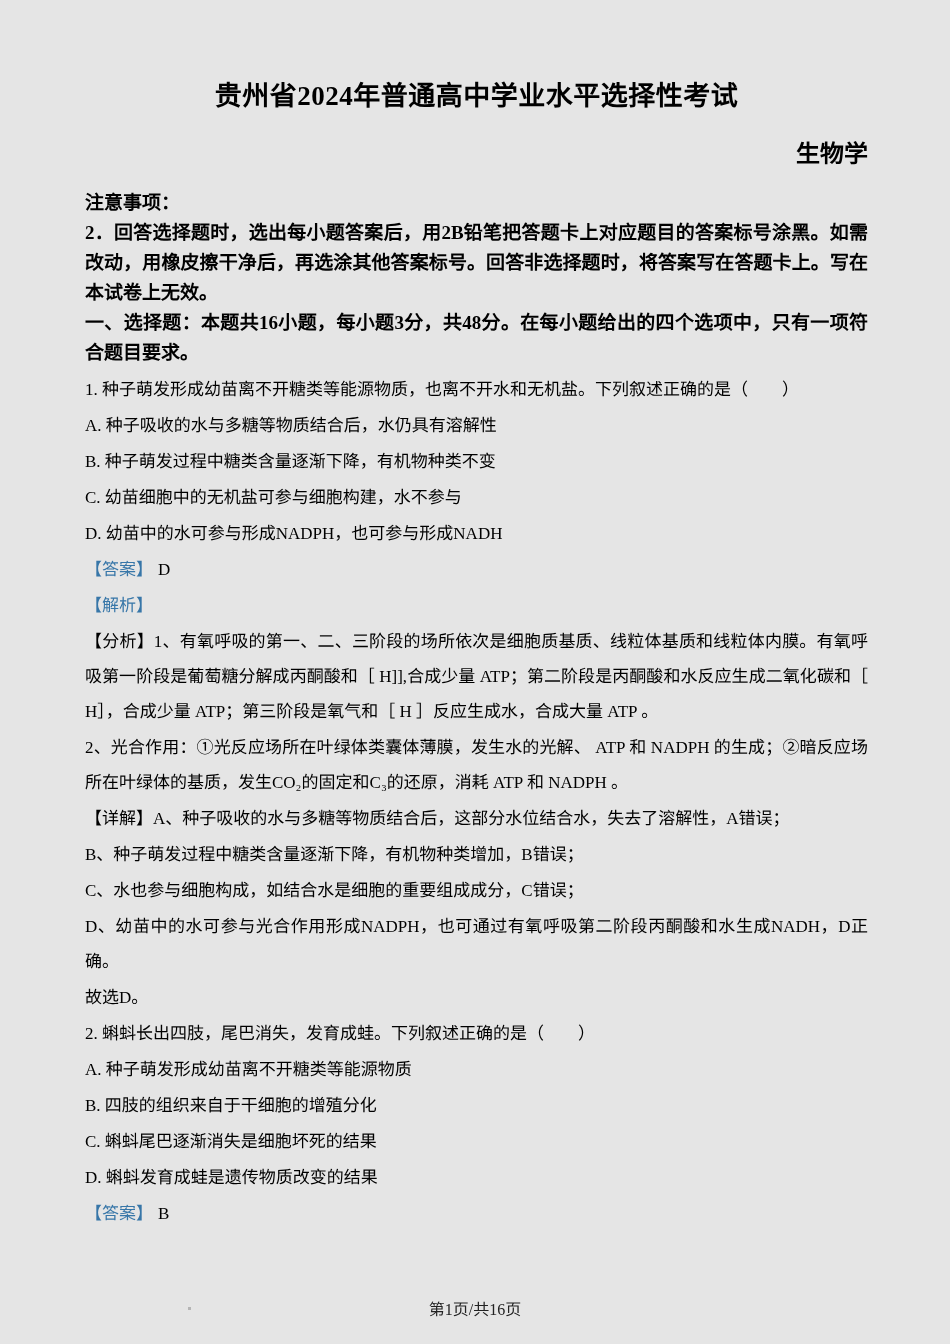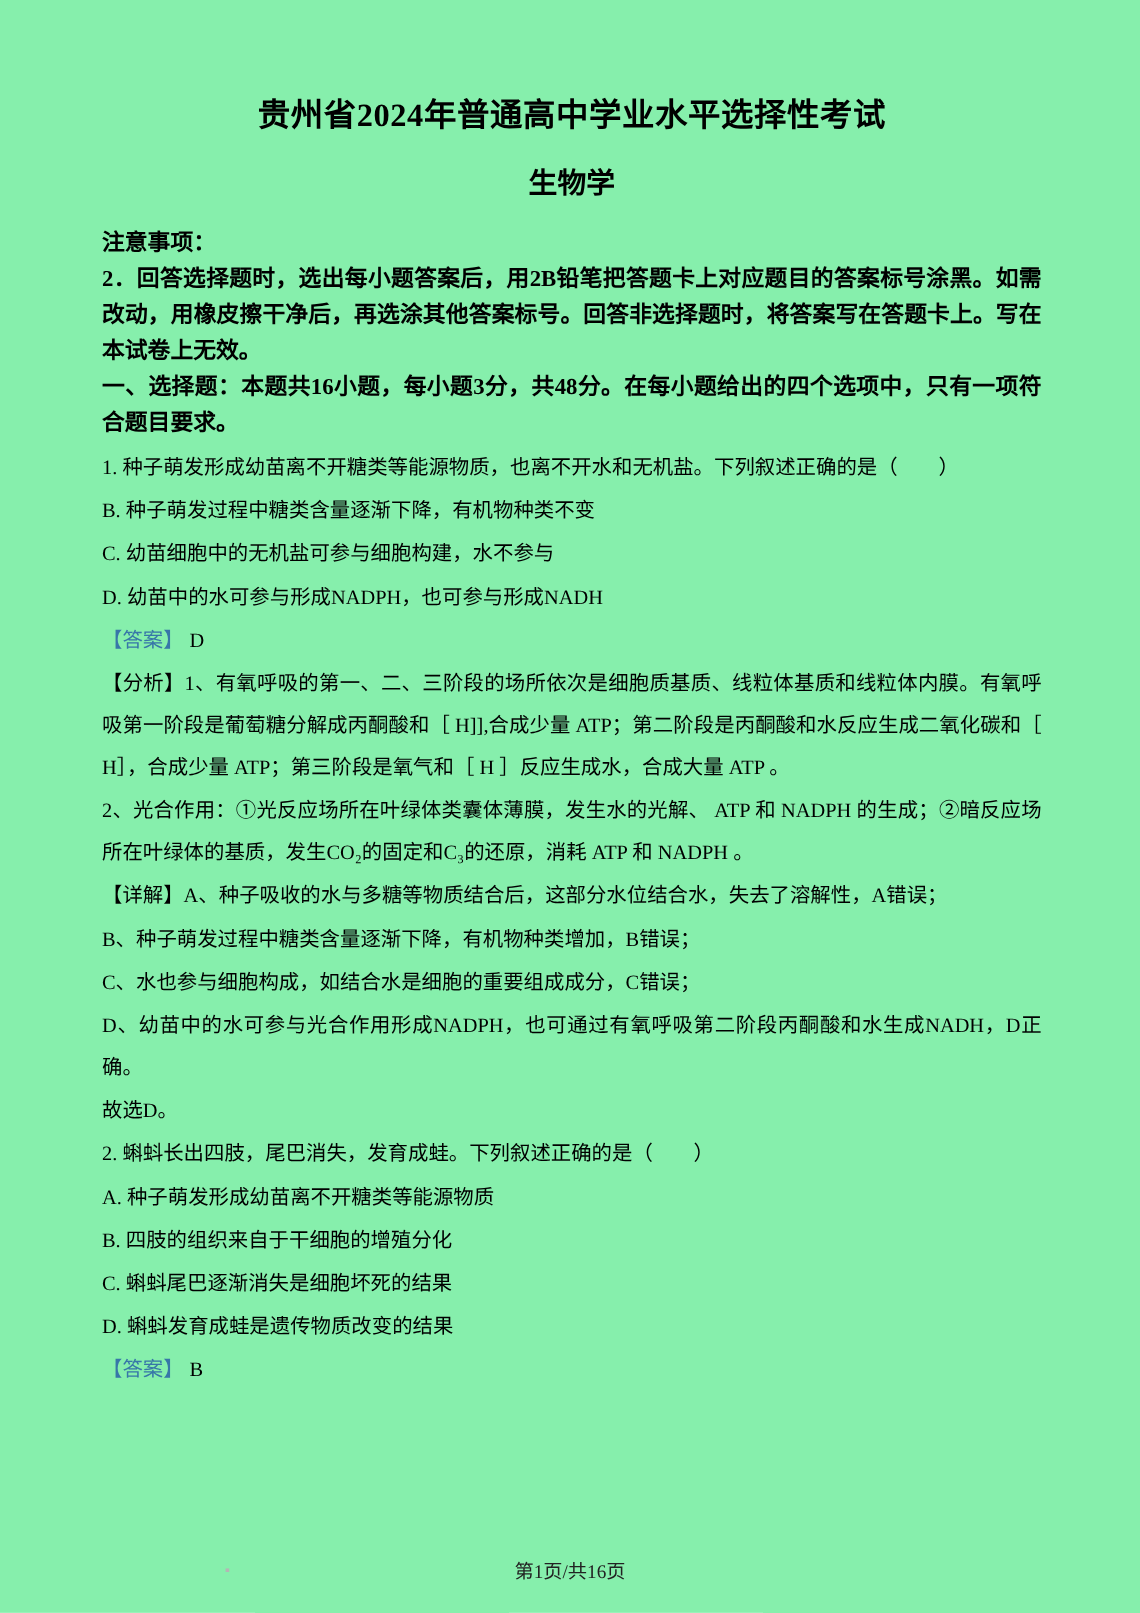--- a/index.html
+++ b/index.html
@@ -3,30 +3,30 @@
 <meta charset="utf-8">
 <style>
   :root { --accent: #3776a8; }
   * { box-sizing: border-box; }
   html, body { margin: 0; padding: 0; }
   body {
     width: 950px; height: 1344px;
     background: #ffffff; color: #000000;
     font-family: "Liberation Serif", "DejaVu Serif", serif;
   }
-  .page { position: relative; width: 950px; height: 1344px; overflow: hidden; background: #86efac; }
+  .page { position: relative; width: 950px; height: 1344px; overflow: hidden; background: #e5e5e5; }
   .content { position: absolute; left: 85px; top: 0; width: 783px; }
 
   .title {
     margin: 78px 0 0; text-align: center;
     font-size: 27px; font-weight: 700; line-height: 36px;
     letter-spacing: 0.5px;
   }
   .subtitle {
-    margin: 24px 0 0; text-align: center;
+    margin: 24px 0 0; text-align: right;
     font-size: 24px; font-weight: 700; line-height: 32px;
   }
 
   .bold-block { margin-top: 18px; font-weight: 700; font-size: 19px; }
   .bold-block p { margin: 0; line-height: 30px; }
 
   .body-block { margin-top: 4px; font-size: 17px; }
   .body-block p { margin: 0 0 1px; line-height: 35px; }
 
   .just { text-align: justify; }
@@ -53,25 +53,29 @@
 
     <div class="bold-block">
       <p>注意事项：</p>
       <p class="just">2．回答选择题时，选出每小题答案后，用2B铅笔把答题卡上对应题目的答案标号涂黑。如需改动，用橡皮擦干净后，再选涂其他答案标号。回答非选择题时，将答案写在答题卡上。写在本试卷上无效。</p>
       <p class="just">一、选择题：本题共16小题，每小题3分，共48分。在每小题给出的四个选项中，只有一项符合题目要求。</p>
     </div>
 
     <div class="body-block">
 
       <p class="just">1. 种子萌发形成幼苗离不开糖类等能源物质，也离不开水和无机盐。下列叙述正确的是（　　）</p>
+      <p>A. 种子吸收的水与多糖等物质结合后，水仍具有溶解性</p>
       <p>B. 种子萌发过程中糖类含量逐渐下降，有机物种类不变</p>
       <p>C. 幼苗细胞中的无机盐可参与细胞构建，水不参与</p>
       <p>D. 幼苗中的水可参与形成NADPH，也可参与形成NADH</p>
       <p>
         <span class="accent">【答案】</span><span class="answer-value">D</span>
+      </p>
+      <p>
+        <span class="accent">【解析】</span>
       </p>
       <p class="just">【分析】1、有氧呼吸的第一、二、三阶段的场所依次是细胞质基质、线粒体基质和线粒体内膜。有氧呼吸第一阶段是葡萄糖分解成丙酮酸和［ H]],合成少量 ATP；第二阶段是丙酮酸和水反应生成二氧化碳和［ H］，合成少量 ATP；第三阶段是氧气和［ H ］反应生成水，合成大量 ATP 。</p>
       <p class="just">2、光合作用：①光反应场所在叶绿体类囊体薄膜，发生水的光解、 ATP 和 NADPH 的生成；②暗反应场所在叶绿体的基质，发生CO₂的固定和C₃的还原，消耗 ATP 和 NADPH 。</p>
       <p class="just">【详解】A、种子吸收的水与多糖等物质结合后，这部分水位结合水，失去了溶解性，A错误；</p>
       <p class="just">B、种子萌发过程中糖类含量逐渐下降，有机物种类增加，B错误；</p>
       <p class="just">C、水也参与细胞构成，如结合水是细胞的重要组成成分，C错误；</p>
       <p class="just">D、幼苗中的水可参与光合作用形成NADPH，也可通过有氧呼吸第二阶段丙酮酸和水生成NADH，D正确。</p>
       <p>故选D。</p>
 
       <p class="just">2. 蝌蚪长出四肢，尾巴消失，发育成蛙。下列叙述正确的是（　　）</p>

